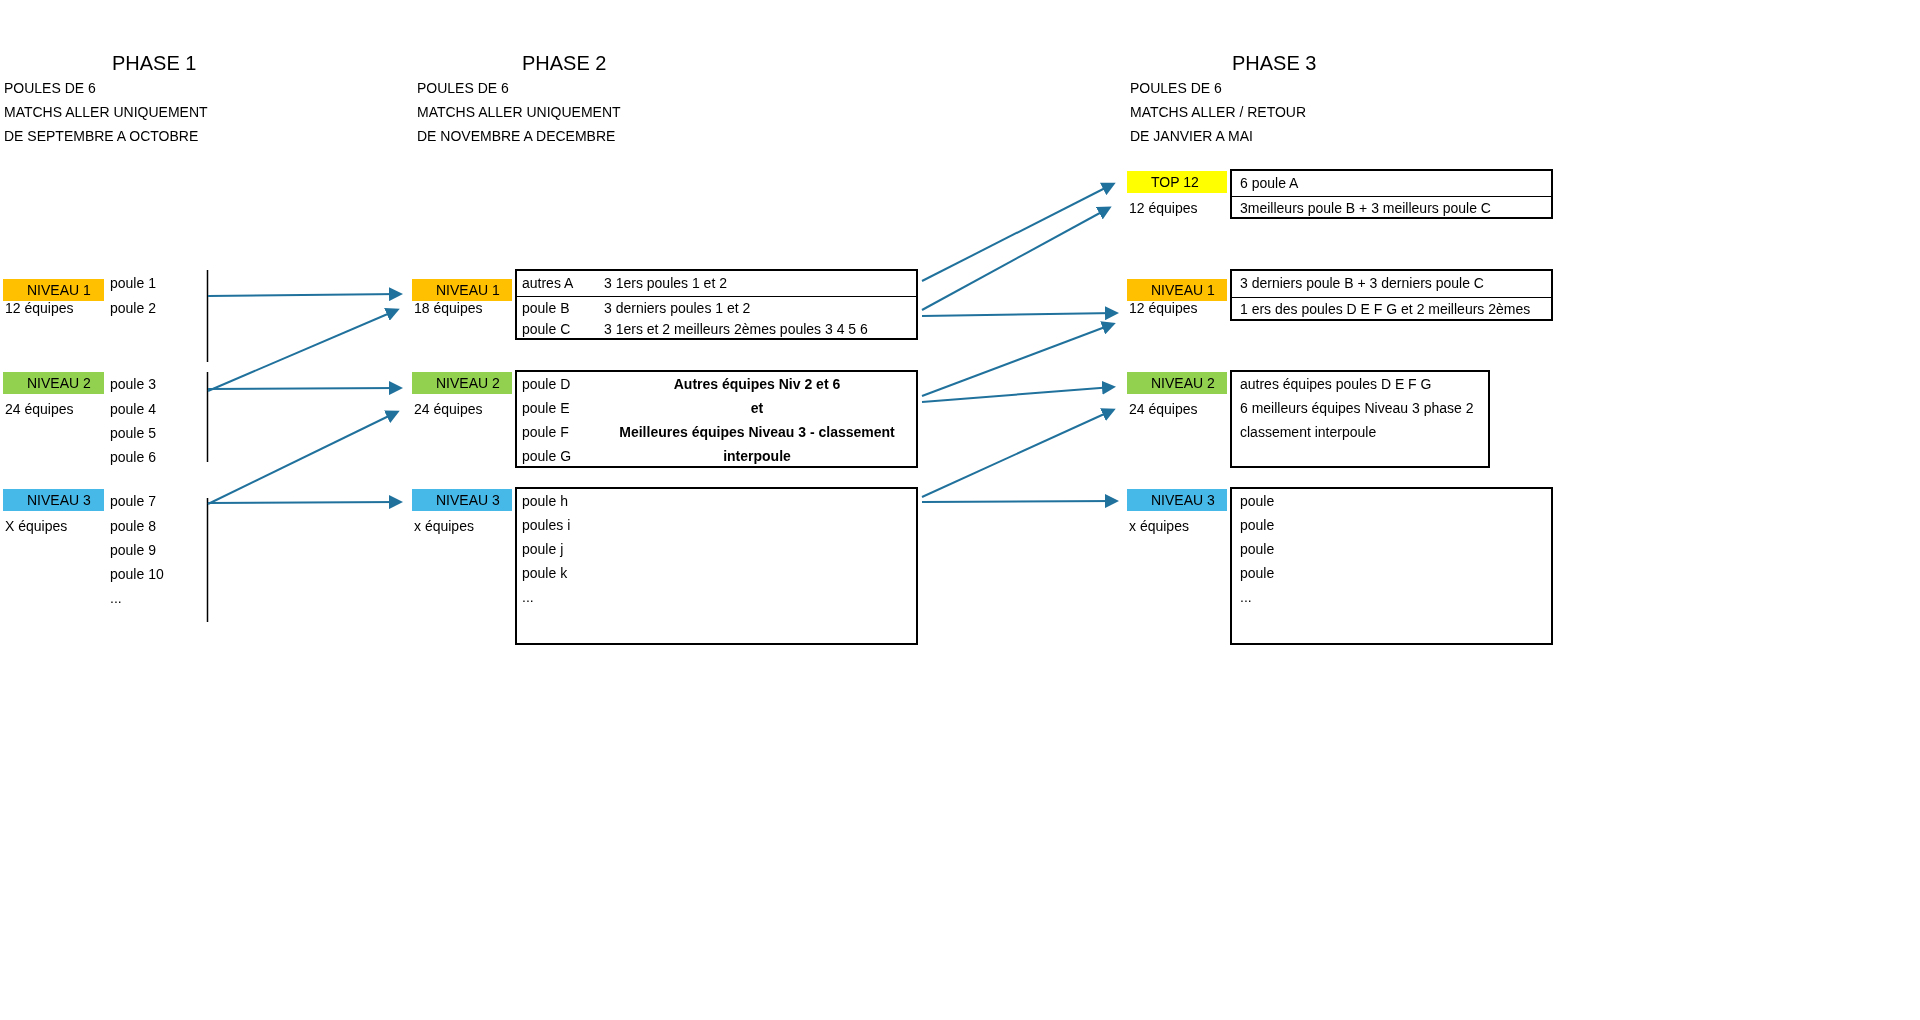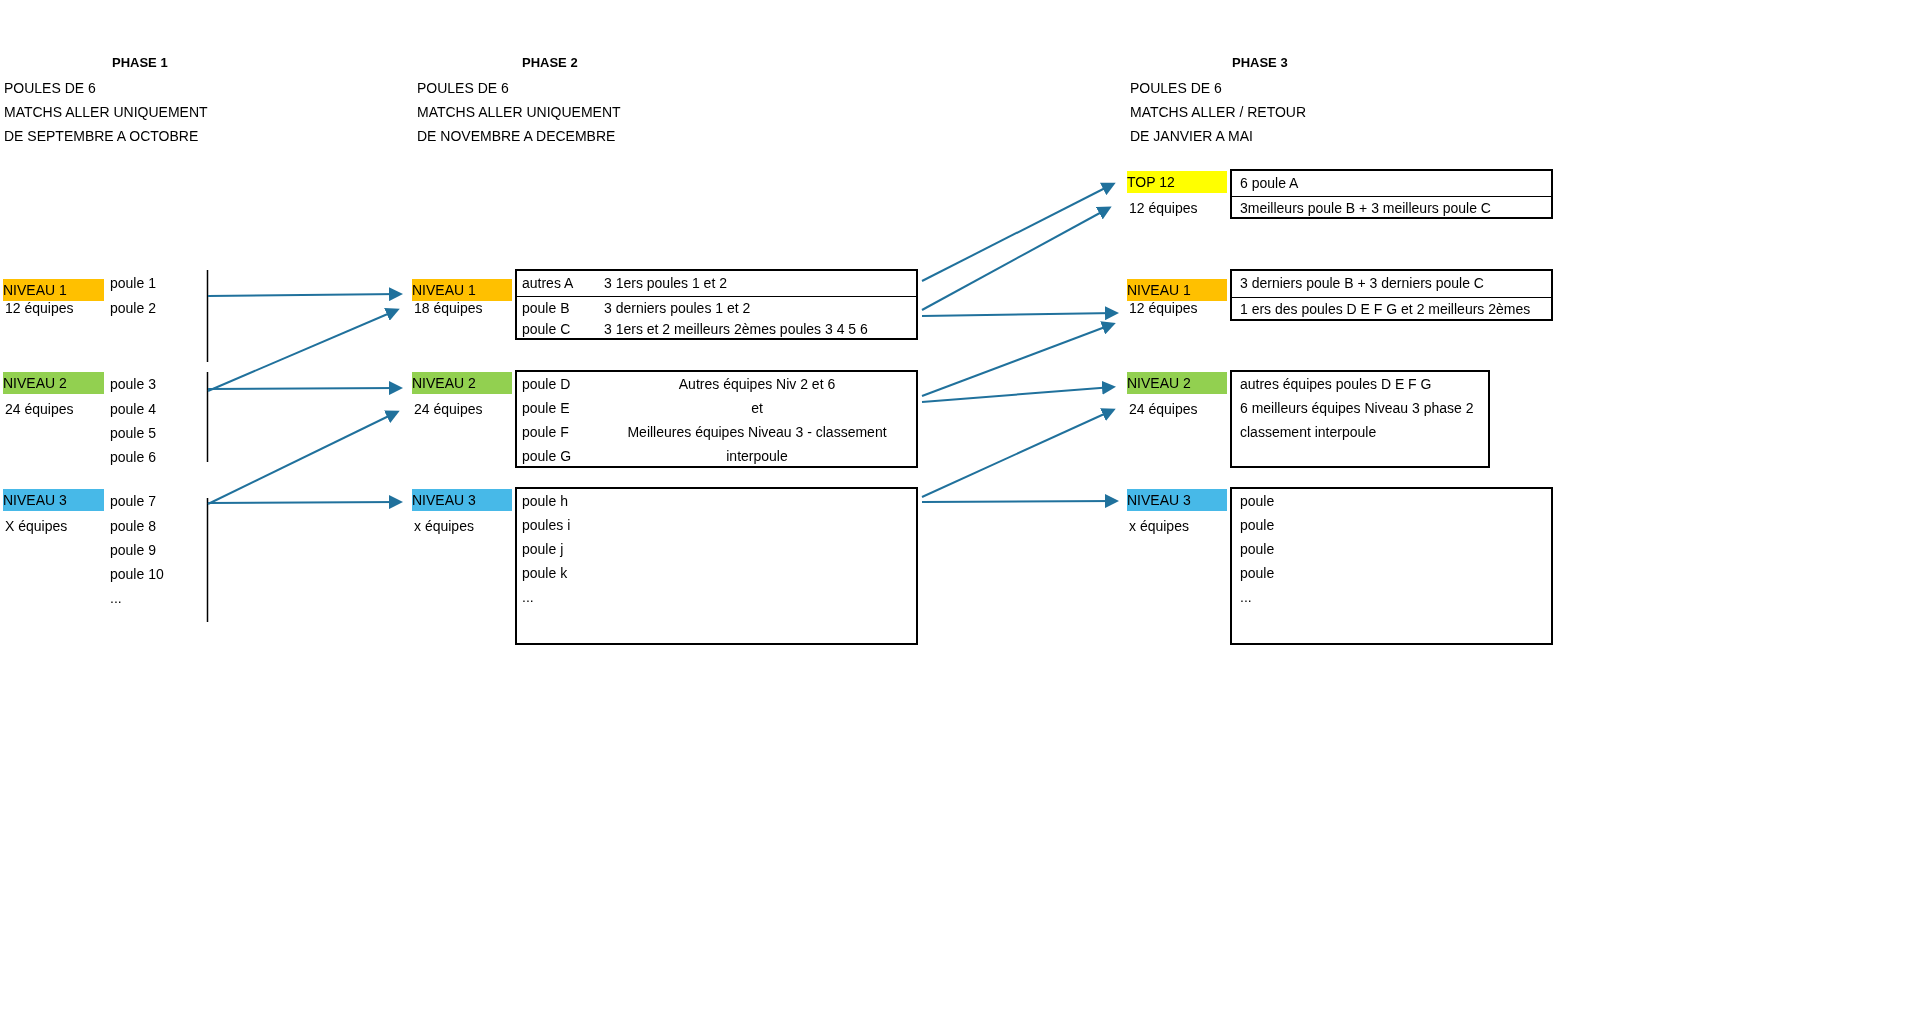--- a/index.html
+++ b/index.html
@@ -1,29 +1,29 @@
 <!DOCTYPE html>
 <html style="--orange: #FFC000; --green: #92D050; --blue: #47B9E8; --yellow: #FFFF00; --arrow: #20719C;"><head>
 <meta charset="utf-8">
 <style>
   html,body{margin:0;padding:0;background:#fff;}
   .canvas{position:relative;width:1920px;height:1020px;background:#fff;
           font-family:"Liberation Sans",sans-serif;font-size:14px;color:#000;overflow:hidden;}
   .t{position:absolute;white-space:nowrap;line-height:20px;height:20px;}
-  .title{font-size:13px;font-weight:bold;}
-  .label-box{position:absolute;width:100px;height:22px;line-height:22px;padding-left:0;
+  .title{font-size:20px;}
+  .label-box{position:absolute;width:100px;height:22px;line-height:22px;padding-left:24px;
              box-sizing:border-box;white-space:nowrap;}
   .lb-orange{background:var(--orange);margin-top:8px;}
   .lb-green{background:var(--green);}
   .lb-blue{background:var(--blue);}
   .lb-yellow{background:var(--yellow);}
   .big-box{position:absolute;border:2px solid #000;box-sizing:border-box;background:#fff;}
   .big-box .row{position:absolute;white-space:nowrap;line-height:20px;height:20px;}
   .divider{position:absolute;left:0;right:0;border-top:1px solid #000;}
-  .ctr{text-align:center;}
+  .ctr{text-align:center;font-weight:bold;}
   svg.flow{position:absolute;left:0;top:0;}
 </style>
 </head>
 <body>
 
 <div class="canvas">
 
   <div class="t title" style="left:112px;top:53px">PHASE 1</div>
   <div class="t" style="left:4px;top:78px">POULES DE 6</div>
   <div class="t" style="left:4px;top:102px">MATCHS ALLER UNIQUEMENT</div>

